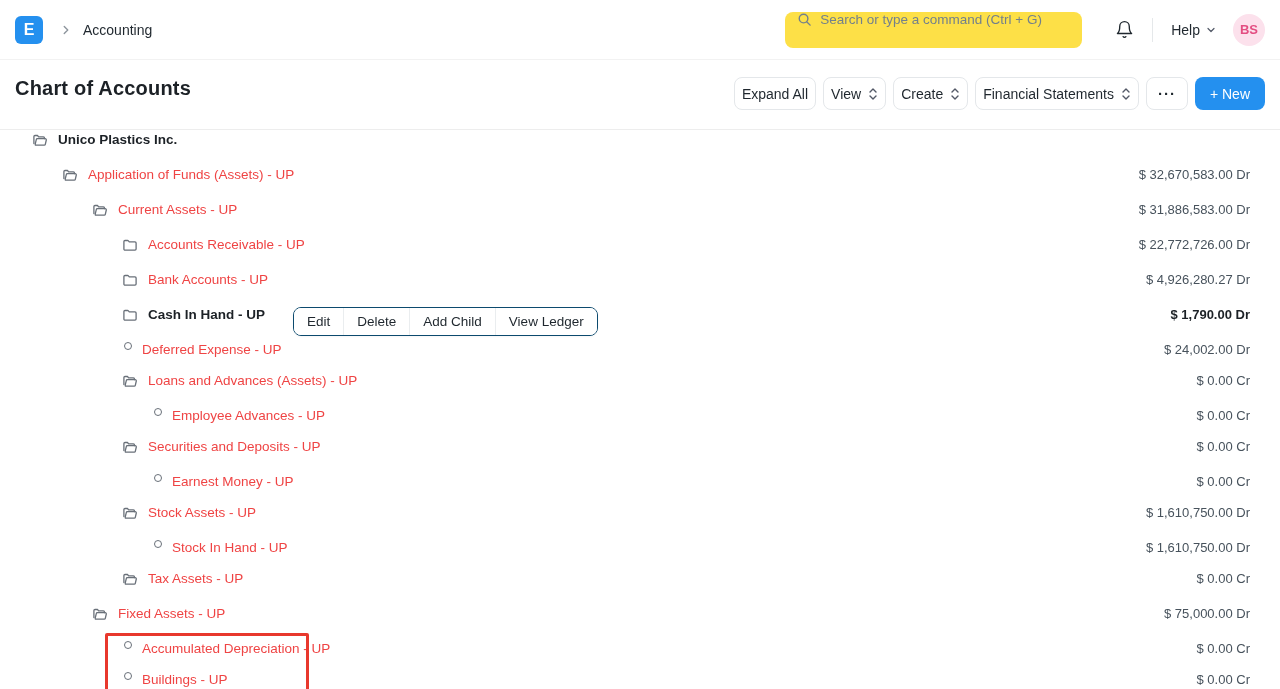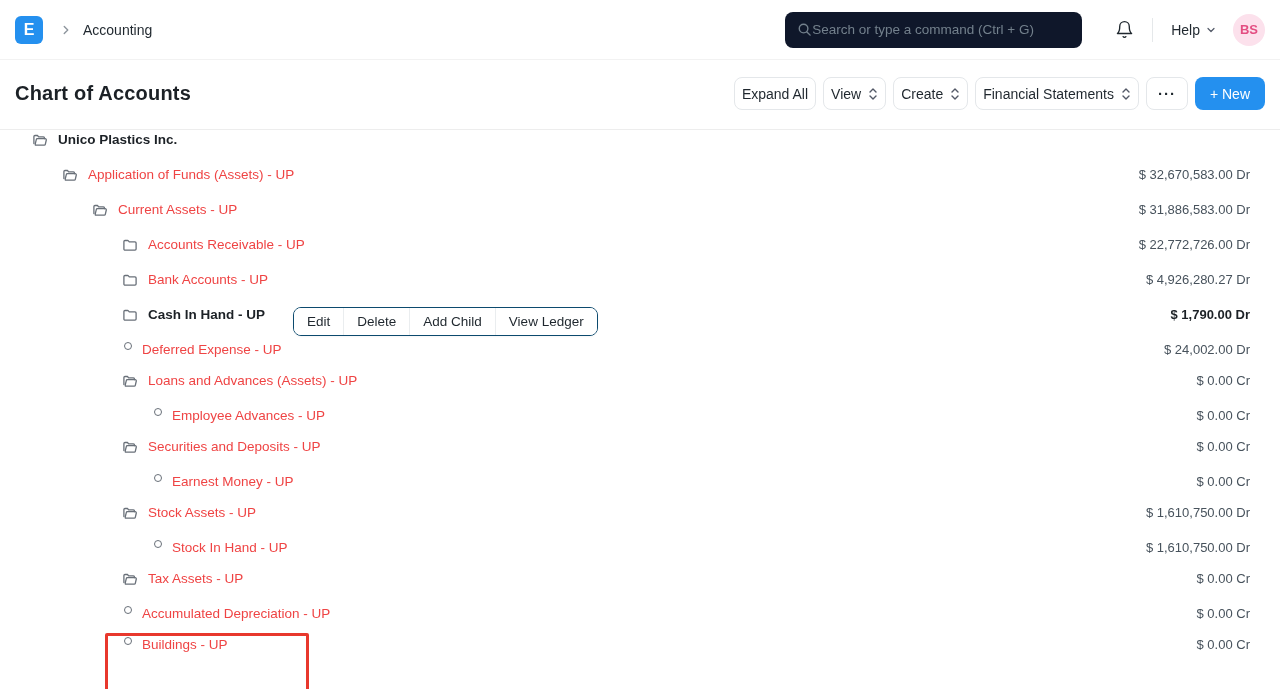--- a/index.html
+++ b/index.html
@@ -6,31 +6,31 @@
   html,body { width:1280px; height:689px; overflow:hidden; background:#fff;
     font-family:"Liberation Sans", sans-serif; }
 
   
   .navbar { height:60px; display:flex; align-items:center; padding:0 15px;
     background:#fff; border-bottom:1px solid #f2f2f2; }
   .logo { width:28px; height:28px; border-radius:6px; display:flex; align-items:center;
     justify-content:center; color:#fff; font-weight:800; font-size:16px; cursor:pointer; }
   .crumb-chevron { margin-left:16px; display:flex; color:#8d959d; }
   .crumb { margin-left:10px; font-size:14px; font-weight:500; color:#1f272e; cursor:pointer; }
-  .search-box { margin-left:auto; width:297px; height:36px; background:#0f172a;
-    border-radius:8px; display:flex; align-items:center; padding:0 12px; cursor:text; }
+  .search-box { margin-left:auto; width:297px; height:36px; background:#fde047;
+    border-radius:8px; display:flex; align-items:flex-start; padding:0 12px; gap:8px; cursor:text; }
   .search-box .ph { font-size:13.5px; color:#73808c; white-space:nowrap; }
   .nav-bell { margin-left:33px; display:flex; cursor:pointer; color:#1f272e; }
   .nav-divider { width:1px; height:24px; background:#e5e8ea; margin:0 18px; }
   .help { display:flex; align-items:center; gap:5px; font-size:14px; color:#1f272e; cursor:pointer; }
   .avatar { margin-left:16px; width:32px; height:32px; border-radius:50%; display:flex;
     align-items:center; justify-content:center; font-size:13px; font-weight:600; cursor:pointer; }
 
   
-  .page-header { display:flex; align-items:center; padding:17px 15px 19px 15px;gap:44px; }
+  .page-header { display:flex; align-items:flex-start; padding:17px 15px 19px 15px;gap:44px; }
   .page-title { font-size:20px; font-weight:700; color:#1c2126; letter-spacing:.2px; }
   .actions { margin-left:auto; display:flex; align-items:center; gap:7px; }
   .btn { display:inline-flex; align-items:center; gap:7px; height:33px; padding:0 7px;
     background:#fff; border:1px solid #e4e7ea; border-radius:8px; font-size:14px;
     color:#1f272e; font-family:inherit; cursor:pointer; white-space:nowrap; }
   .btn .sorticon { display:flex; color:#525866; }
   .btn-more { padding:0 11px; font-weight:700; letter-spacing:1px; font-size:15px; }
   .btn-primary { border:none; color:#fff; padding:0 15px; }
   .header-divider { border-top:1px solid #ededed; }
 
@@ -314,20 +314,33 @@
         <path d="M1.9 11.5V4.6c0-.6.5-1.1 1.1-1.1h2.5l1.1 1.3h4.8c.6 0 1.1.5 1.1 1.1v.8"></path>
         <path d="M3.4 13.2h8.8c.55 0 1-.35 1.1-.9l1-4.3c.13-.7-.4-1.3-1.1-1.3H5.4c-.55 0-1 .35-1.1.9l-1.1 4.4c-.17.65.4 1.2 1.2 1.2z"></path>
       </svg>
     </span>
 
     <span class="label">Tax Assets - UP</span>
 
     <span class="amount">$ 0.00 Cr</span>
   </div>
 
+  <div class="row group">
+    <span class="indent" style="width: 77px;"></span>
+    <span class="node-icon">
+      <svg width="16" height="16" viewBox="0 0 16 16" fill="none" stroke="currentColor" stroke-width="1.3" stroke-linecap="round" stroke-linejoin="round">
+        <path d="M1.9 11.5V4.6c0-.6.5-1.1 1.1-1.1h2.5l1.1 1.3h4.8c.6 0 1.1.5 1.1 1.1v.8"></path>
+        <path d="M3.4 13.2h8.8c.55 0 1-.35 1.1-.9l1-4.3c.13-.7-.4-1.3-1.1-1.3H5.4c-.55 0-1 .35-1.1.9l-1.1 4.4c-.17.65.4 1.2 1.2 1.2z"></path>
+      </svg>
+    </span>
+
+    <span class="label">Fixed Assets - UP</span>
+
+    <span class="amount">$ 75,000.00 Dr</span>
+  </div>
 
   <div class="row leaf">
     <span class="indent" style="width: 107px;"></span>
 
     <span class="leaf-dot"></span>
     <span class="label">Accumulated Depreciation - UP</span>
 
     <span class="amount">$ 0.00 Cr</span>
   </div>
 

